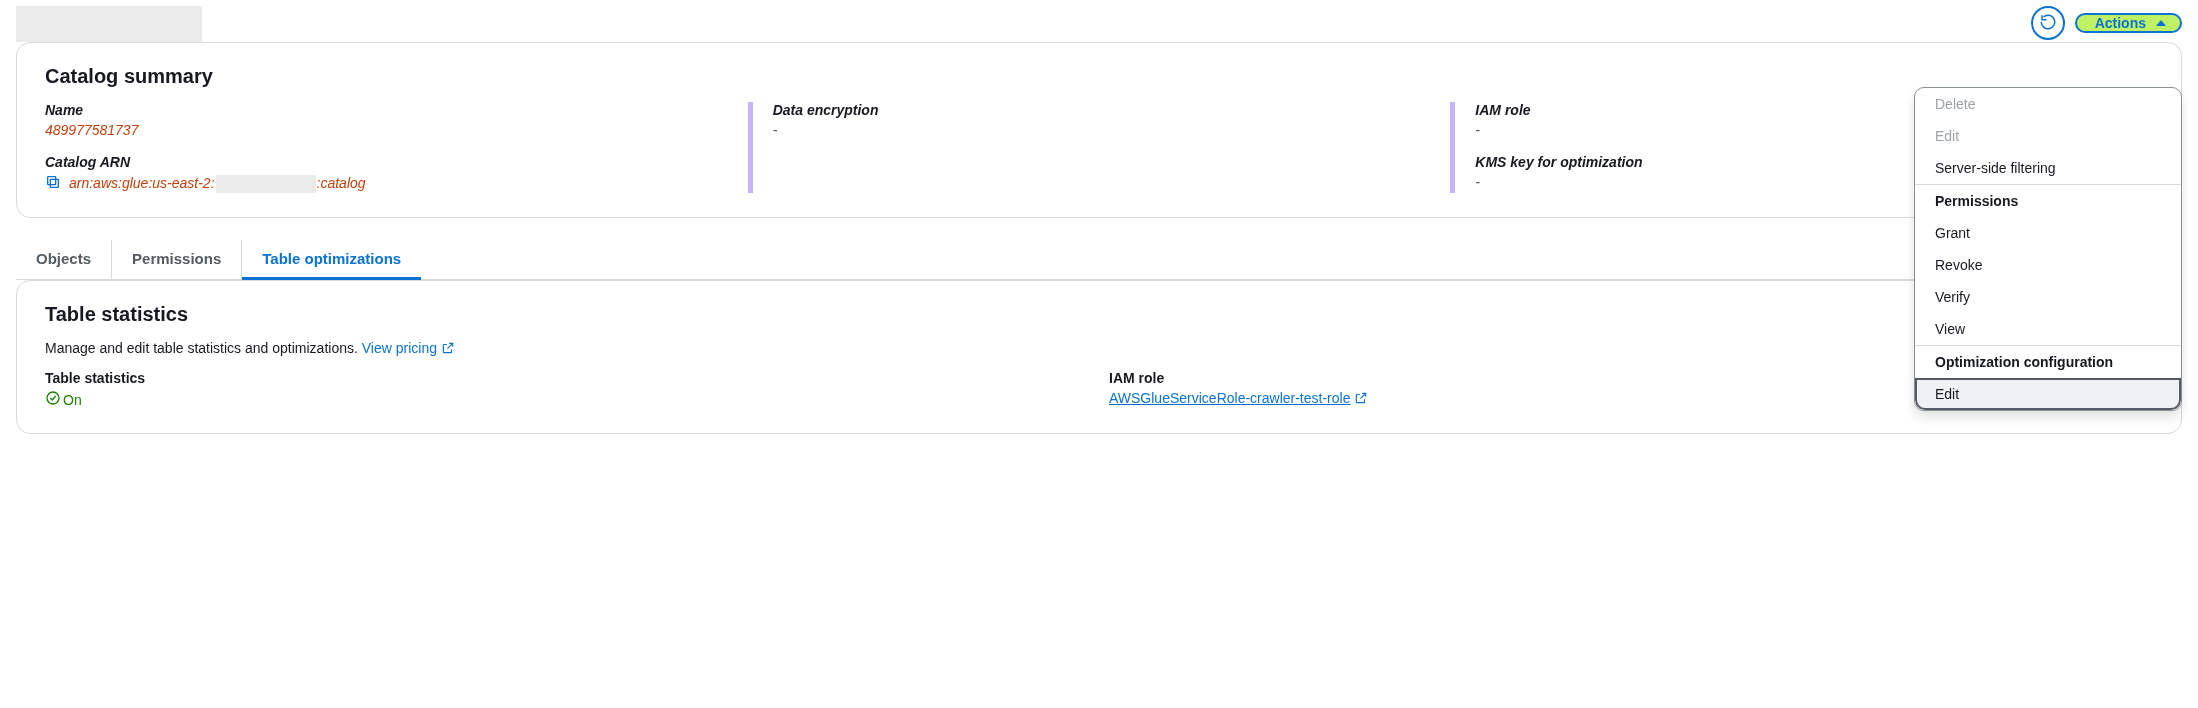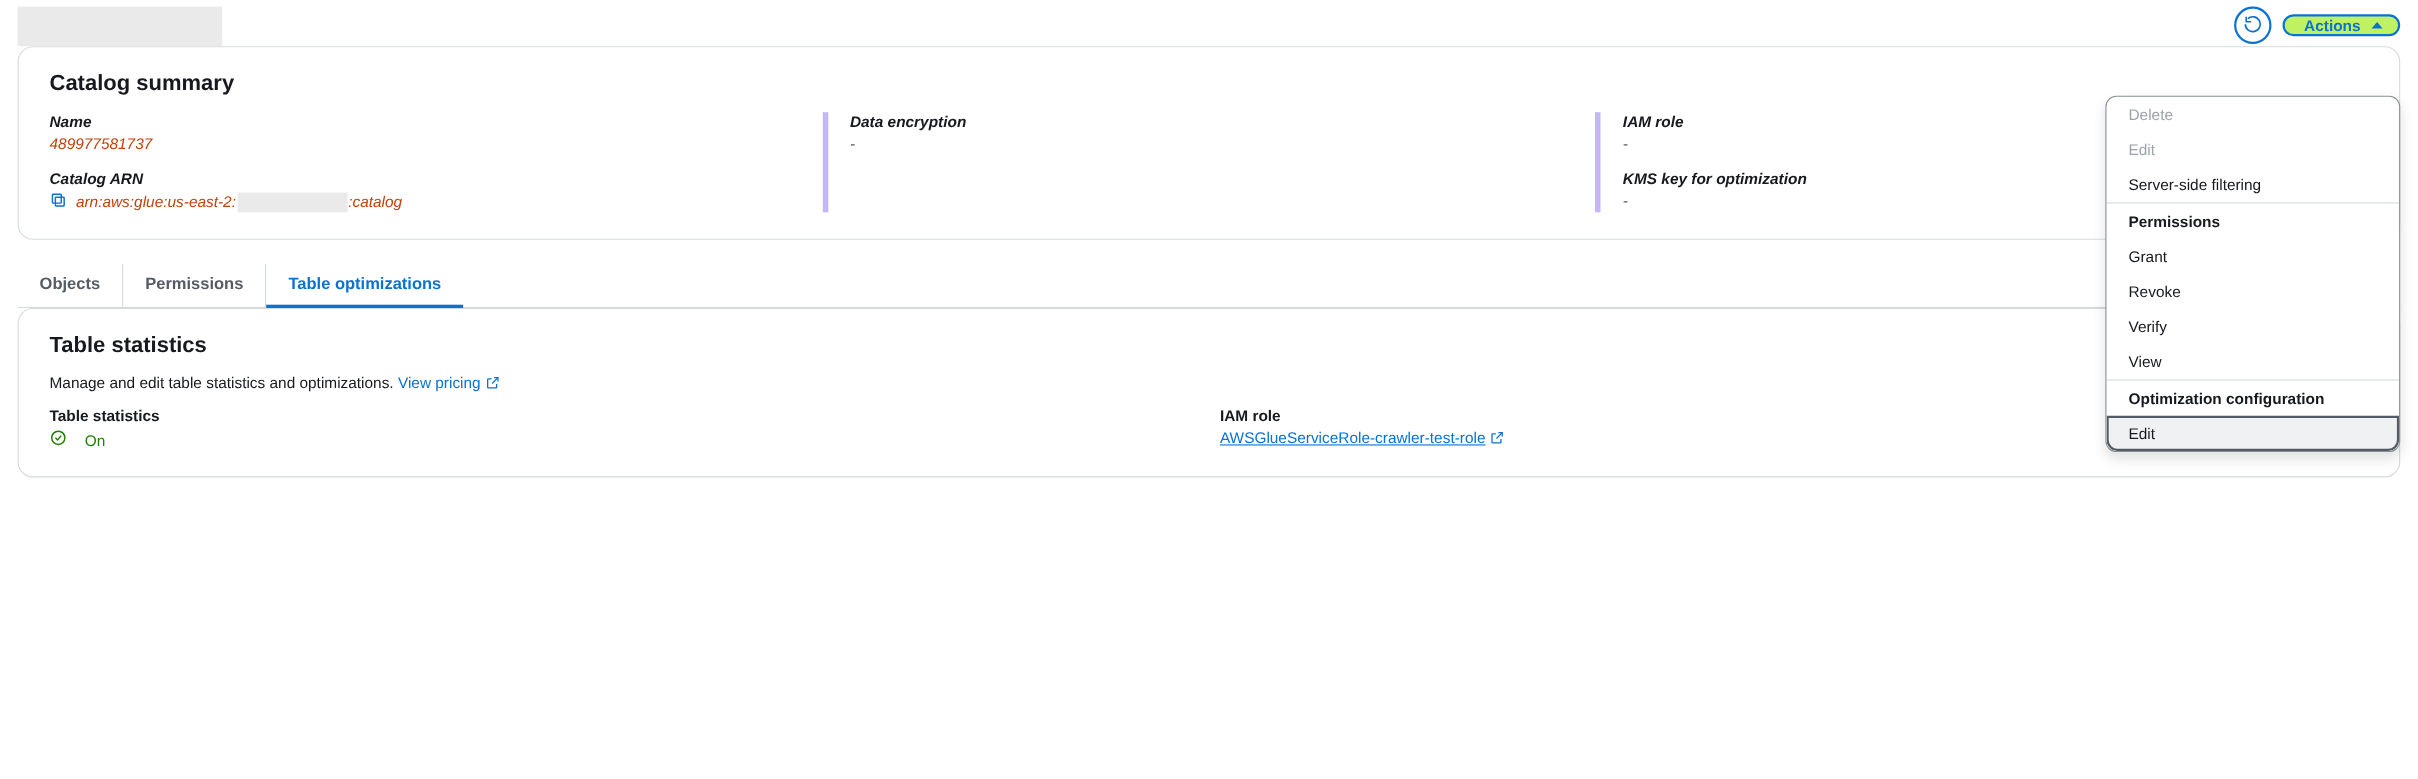--- a/index.html
+++ b/index.html
@@ -147,21 +147,21 @@
   }
   .stats-grid {
     display:grid;
     grid-template-columns: 1fr 1fr;
     gap: 20px;
   }
   .on {
     color: #1d8102;
     display:flex;
     align-items:center;
-    gap:16px;
+    gap:2px;
   }
   .on svg { width:16px; height:16px; stroke:#1d8102; fill:none; stroke-width:2; }
 
   
   .dropdown {
     position: absolute;
     right: 0;
     top: 42px;
     width: 268px;
     background: #fff;

